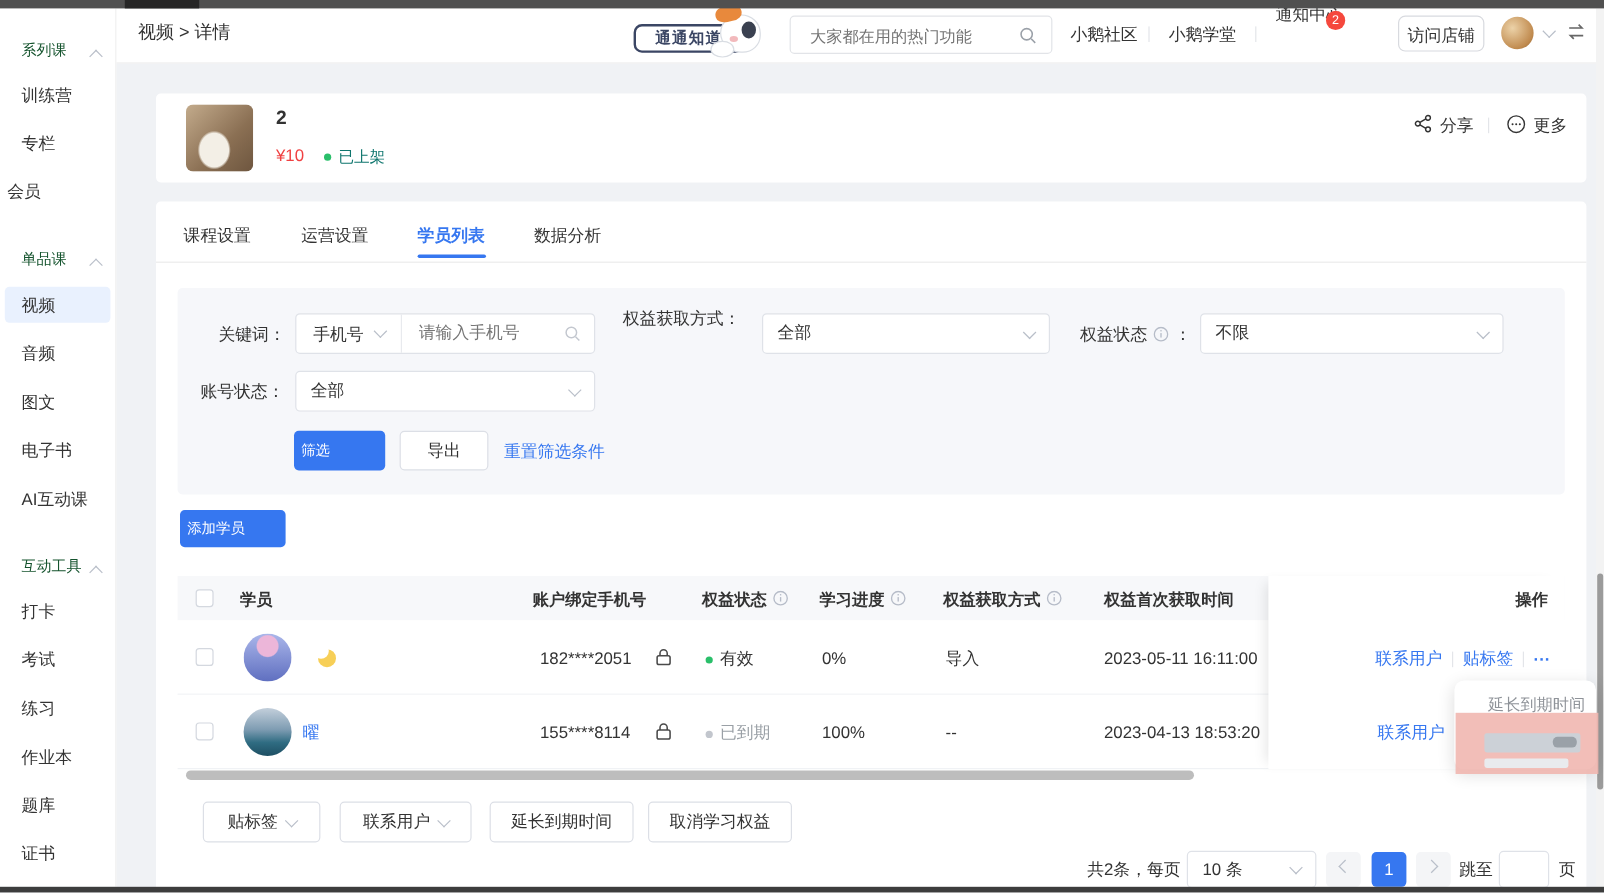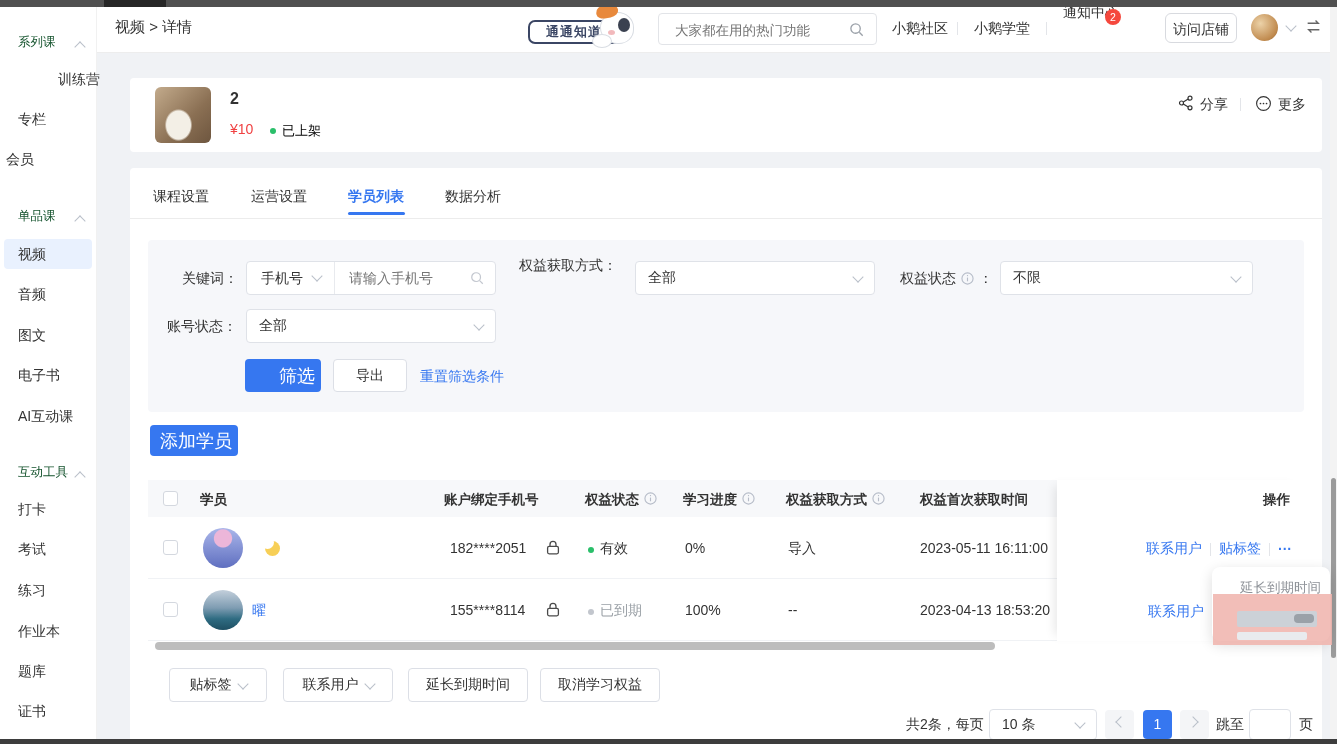--- a/index.html
+++ b/index.html
@@ -1,26 +1,26 @@
 <!DOCTYPE html>
 <html><head>
 <meta charset="utf-8">
 <style>
   html,body{margin:0;padding:0;}
   body{font-family:"Liberation Sans","DejaVu Sans",sans-serif;}
   #app{position:relative;width:1337px;height:744px;background:#f0f2f5;overflow:hidden;}
   .abs{position:absolute;}
   .t14{font-size:14px;color:#333;}
-  .t13{font-size:13px;color:#000000;}
+  .t13{font-size:13px;color:#0f766e;}
   .glabel{font-size:12.5px;color:#14532d;}
   .link{color:#3677f0;font-size:14px;}
   .chev{display:inline-block;width:7px;height:7px;border-right:1.4px solid #b9bfc9;border-bottom:1.4px solid #b9bfc9;transform:rotate(45deg);margin-top:-3px;}
   .chev-up{transform:rotate(-135deg);margin-top:3px;}
   .sel{background:#fff;border:1px solid #dfe2e8;border-radius:4px;display:flex;align-items:center;justify-content:space-between;padding:0 12px;box-sizing:border-box;font-size:14px;color:#333;}
-  .btn-primary{background:#3677f0;color:#fff;border:none;border-radius:4px;font-size:18px;text-align:right;}
+  .btn-primary{background:#3677f0;color:#fff;border:none;border-radius:4px;font-size:12px;text-align:left;}
   .btn-plain{background:#fff;border:1px solid #dcdfe6;border-radius:4px;font-size:14px;color:#333;text-align:center;box-sizing:border-box;display:flex;align-items:center;justify-content:center;gap:7px;}
   .ck{width:15px;height:15px;border:1px solid #d4d8df;border-radius:3px;background:#fff;box-sizing:border-box;}
   .dot{display:inline-block;width:6px;height:6px;border-radius:50%;}
   .hcell{font-size:13.5px;font-weight:700;color:#333;display:flex;align-items:center;gap:5px;}
   .vdiv{width:1px;height:13px;background:#e3e5e9;}
   .moon{position:relative;width:15px;height:15px;}
   .moon .m1{position:absolute;width:15px;height:15px;background:#f7cf57;border-radius:50%;}
   .moon .m2{position:absolute;left:-4px;top:-5px;width:13px;height:13px;background:#fff;border-radius:50%;}
   .card{background:#fff;border-radius:4px;}
 </style>
@@ -71,21 +71,21 @@
           <path d="M2.5 5h10l-2.6-2.6M13.5 11h-10l2.6 2.6" fill="none" stroke="#666" stroke-width="1.3"></path>
         </svg>
     </span>
   </header>
 
   <aside>
     <div class="abs" style="left:0;top:7px;width:97px;height:732px;background:#fff;border-right:1px solid #f1f1f1;box-sizing:border-box;"></div>
 
     <div class="abs glabel" style="left:18px;top:34px;">系列课</div>
     <span class="abs chev chev-up" style="left:76px;top:40px;"></span>
-    <div class="abs t14" style="left:18px;top:71px;margin-left:40px;">训练营</div>
+    <div class="abs t14" style="left:18px;top:71px;">训练营</div>
     <div class="abs t14" style="left:18px;top:111px;">专栏</div>
     <div class="abs t14" style="left:6px;top:151px;">会员</div>
 
     <div class="abs glabel" style="left:18px;top:208px;">单品课</div>
     <span class="abs chev chev-up" style="left:76px;top:214px;"></span>
     <div class="abs" style="left:4px;top:239px;width:88px;height:30px;background:#e9f1fe;border-radius:4px;"></div>
     <div class="abs t14" style="left:18px;top:246px;">视频</div>
     <div class="abs t14" style="left:18px;top:286px;">音频</div>
     <div class="abs t14" style="left:18px;top:327px;">图文</div>
     <div class="abs t14" style="left:18px;top:367px;">电子书</div>

